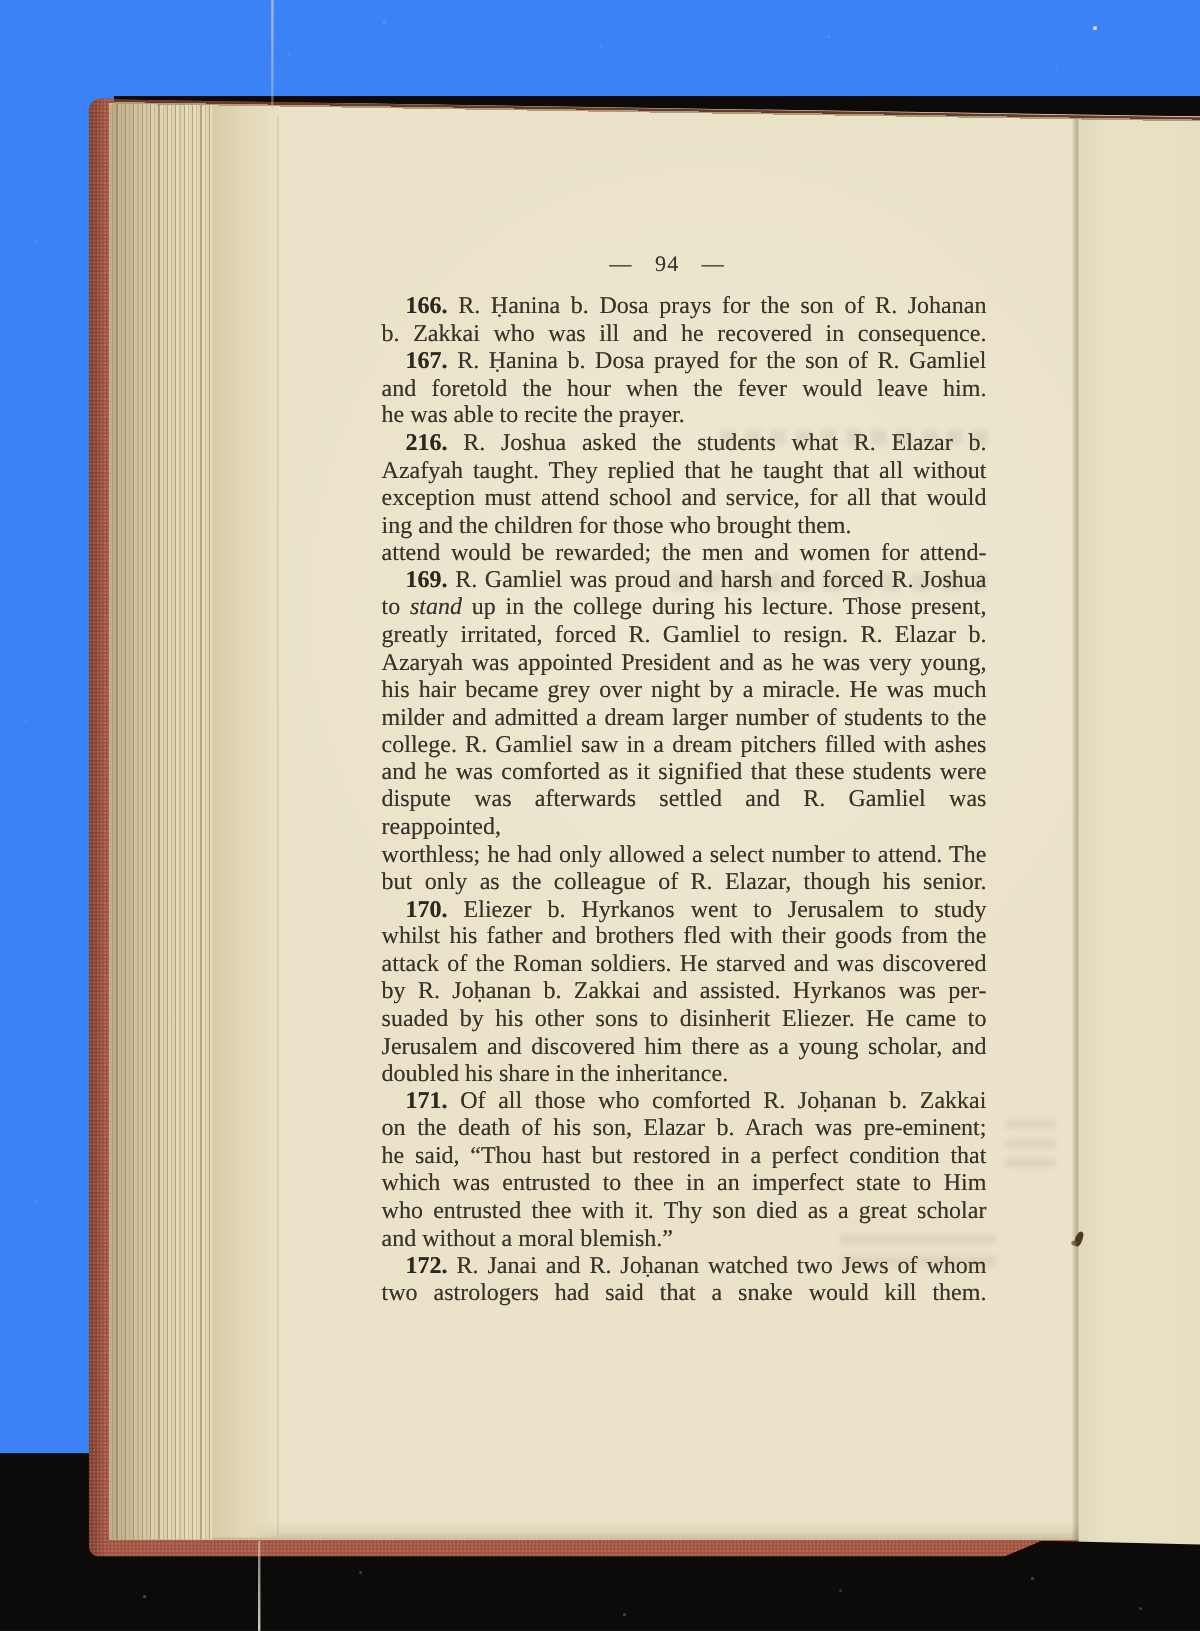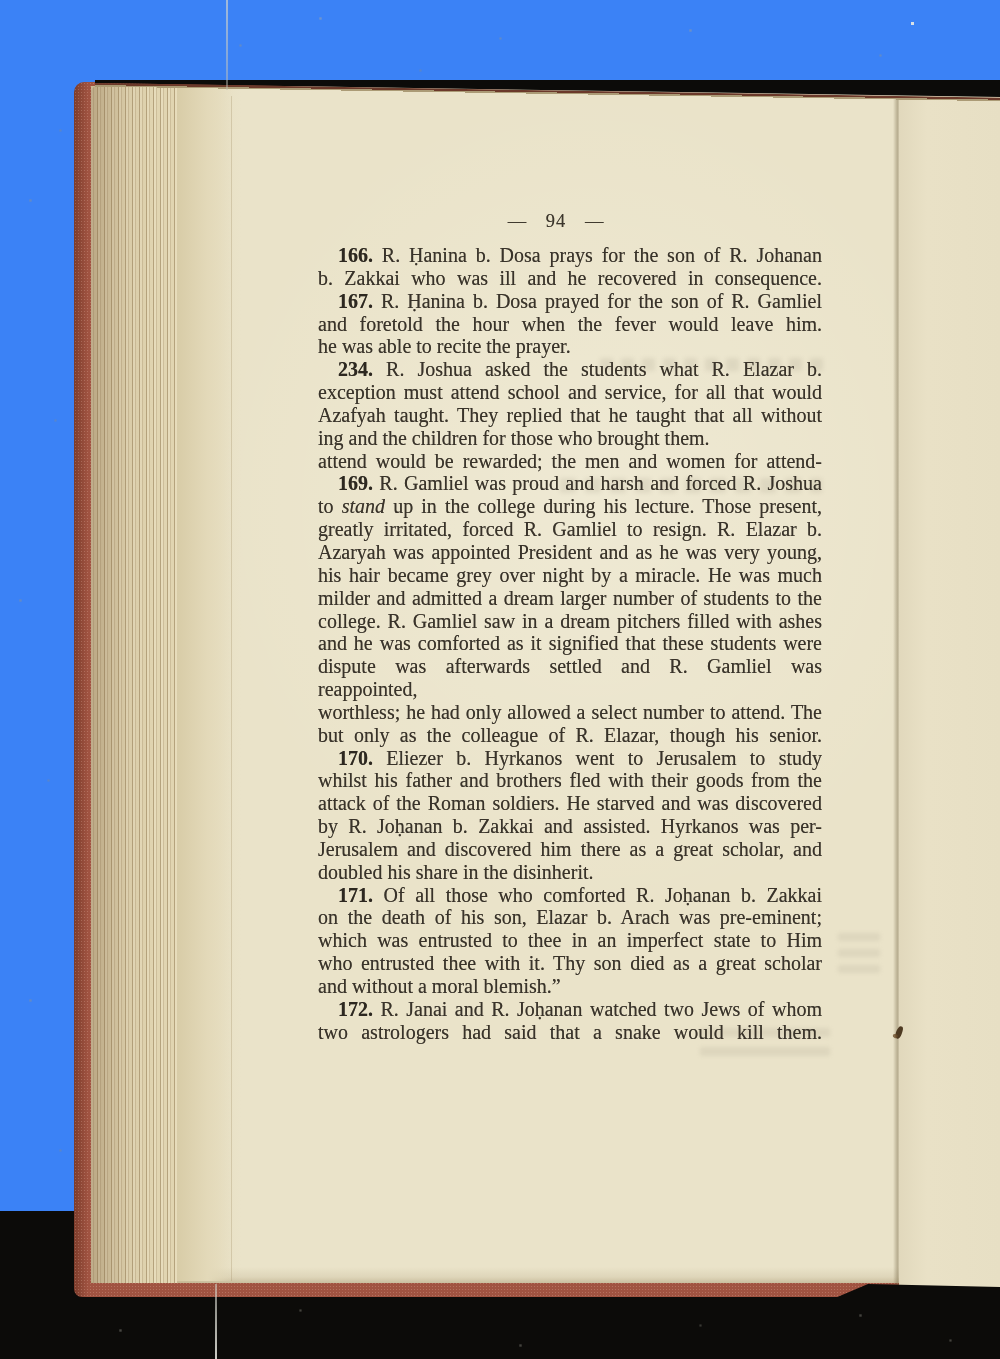--- a/index.html
+++ b/index.html
@@ -234,23 +234,23 @@
       <div class="paragraph">
         <div class="line first just"><span class="pnum">166.</span> R. Ḥanina b. Dosa prays for the son of R. Johanan</div>
         <div class="line just">b. Zakkai who was ill and he recovered in consequence.</div>
       </div>
       <div class="paragraph">
         <div class="line first just"><span class="pnum">167.</span> R. Ḥanina b. Dosa prayed for the son of R. Gamliel</div>
         <div class="line just">and foretold the hour when the fever would leave him.</div>
         <div class="line left">he was able to recite the prayer.</div>
       </div>
       <div class="paragraph">
-        <div class="line first just"><span class="pnum">234.</span> R. Joshua asked the students what R. Elazar b.</div>
+        <div class="line first just"><span class="pnum">216.</span> R. Joshua asked the students what R. Elazar b.</div>
+        <div class="line just">Azafyah taught. They replied that he taught that all without</div>
         <div class="line just">exception must attend school and service, for all that would</div>
-        <div class="line just">Azafyah taught. They replied that he taught that all without</div>
         <div class="line left">ing and the children for those who brought them.</div>
         <div class="line just">attend would be rewarded; the men and women for attend-</div>
       </div>
       <div class="paragraph">
         <div class="line first just"><span class="pnum">169.</span> R. Gamliel was proud and harsh and forced R. Joshua</div>
         <div class="line just">to <i>stand</i> up in the college during his lecture. Those present,</div>
         <div class="line just">greatly irritated, forced R. Gamliel to resign. R. Elazar b.</div>
         <div class="line just">Azaryah was appointed President and as he was very young,</div>
         <div class="line just">his hair became grey over night by a miracle. He was much</div>
         <div class="line just">milder and admitted a dream larger number of students to the</div>
@@ -258,26 +258,28 @@
         <div class="line just">and he was comforted as it signified that these students were</div>
         <div class="line just">dispute was afterwards settled and R. Gamliel was reappointed,</div>
         <div class="line just">worthless; he had only allowed a select number to attend. The</div>
         <div class="line just">but only as the colleague of R. Elazar, though his senior.</div>
       </div>
       <div class="paragraph">
         <div class="line first just"><span class="pnum">170.</span> Eliezer b. Hyrkanos went to Jerusalem to study</div>
         <div class="line just">whilst his father and brothers fled with their goods from the</div>
         <div class="line just">attack of the Roman soldiers. He starved and was discovered</div>
         <div class="line just">by R. Joḥanan b. Zakkai and assisted. Hyrkanos was per-</div>
-        <div class="line just">Jerusalem and discovered him there as a great scholar, and</div>
-        <div class="line left">doubled his share in the disinherit.</div>
+        <div class="line just">suaded by his other sons to disinherit Eliezer. He came to</div>
+        <div class="line just">Jerusalem and discovered him there as a young scholar, and</div>
+        <div class="line left">doubled his share in the inheritance.</div>
       </div>
       <div class="paragraph">
         <div class="line first just"><span class="pnum">171.</span> Of all those who comforted R. Joḥanan b. Zakkai</div>
         <div class="line just">on the death of his son, Elazar b. Arach was pre-eminent;</div>
+        <div class="line just">he said, “Thou hast but restored in a perfect condition that</div>
         <div class="line just">which was entrusted to thee in an imperfect state to Him</div>
         <div class="line just">who entrusted thee with it. Thy son died as a great scholar</div>
         <div class="line left">and without a moral blemish.”</div>
       </div>
       <div class="paragraph">
         <div class="line first just"><span class="pnum">172.</span> R. Janai and R. Joḥanan watched two Jews of whom</div>
         <div class="line just">two astrologers had said that a snake would kill them.</div>
       </div>
     </div>
 

